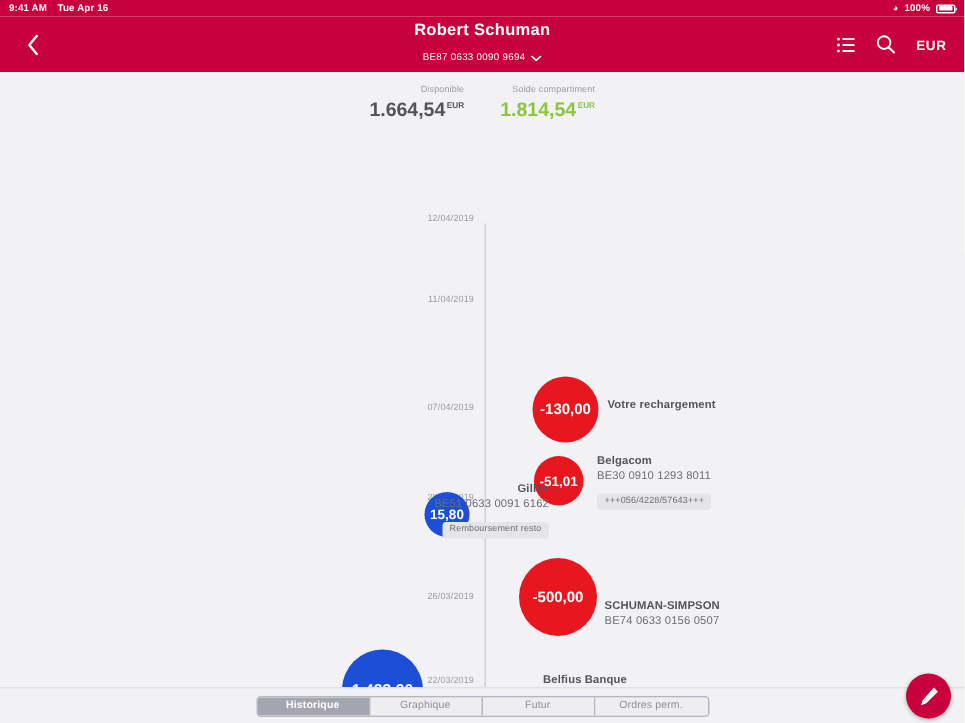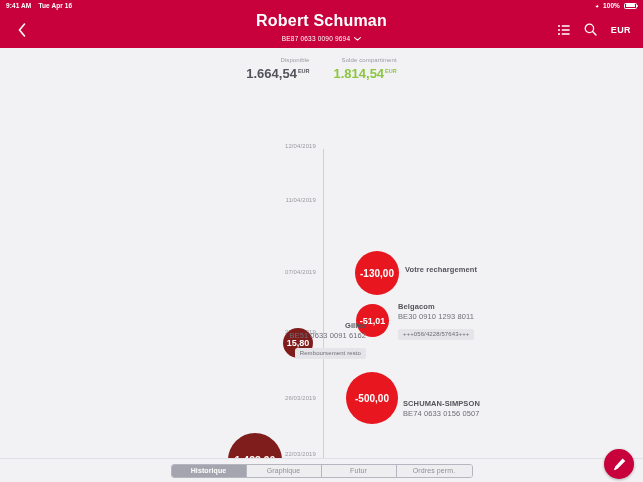--- a/index.html
+++ b/index.html
@@ -63,21 +63,21 @@
     width: 20px; height: 24px;
     display: flex; align-items: center; justify-content: center;
     cursor: pointer;
   }
   .nav-center {
     position: absolute;
     left: 0; right: 0;
     text-align: center;
     pointer-events: none;
   }
-  .nav-title { font-size: 16px; font-weight: bold; letter-spacing: .2px; line-height: 13px; }
+  .nav-title { font-size: 11px; font-weight: bold; letter-spacing: .2px; line-height: 13px; }
   .nav-sub {
     font-size: 6.5px; letter-spacing: .2px; margin-top: 1px;
     display: inline-flex; align-items: center; gap: 4px;
     pointer-events: auto; cursor: pointer;
   }
   .nav-right {
     margin-left: auto; display: flex; align-items: center; gap: 14px;
     position: relative; z-index: 2;
   }
   .nav-ico { cursor: pointer; display: flex; align-items: center; }
@@ -141,21 +141,21 @@
     border-radius: 50%;
     display: flex;
     align-items: center;
     justify-content: center;
     color: #ffffff;
     font-weight: bold;
     cursor: pointer;
     user-select: none;
   }
   .bubble.neg { background: #e8161f; }
-  .bubble.pos { background: #7f1d1d; }
+  .bubble.pos { background: #1d4ed8; }
 
   .tx-text { position: absolute; }
   .tx-text.right { text-align: left; }
   .tx-text.left { text-align: right; }
   .tx-name {
     font-size: 7.5px; font-weight: bold; color: #53535b;
     letter-spacing: .1px; white-space: nowrap; line-height: 10px;
   }
   .tx-iban {
     font-size: 7.5px; color: #6d6d76; letter-spacing: .1px;
@@ -307,20 +307,23 @@
         <div class="bubble neg" style="width: 33px; height: 33px; left: 356px; top: 161px; font-size: 9px;">-51,01</div>
         <div class="tx-text right" style="top: 159px; left: 398px;"><div class="tx-name">Belgacom</div><div class="tx-iban">BE30 0910 1293 8011</div><div class="tx-tag">+++056/4228/57643+++</div></div>
         <div class="bubble pos" style="width: 30px; height: 30px; left: 283px; top: 185px; font-size: 9px;">15,80</div>
         <div class="tx-text left" style="top: 178px; left: 0px; width: 366px;"><div class="tx-name">Gilles</div><div class="tx-iban">BE51 0633 0091 6162</div><div class="tx-tag">Remboursement resto</div></div>
         <div class="bubble neg" style="width: 52px; height: 52px; left: 346px; top: 229px; font-size: 10px;">-500,00</div>
         <div class="tx-text right" style="top: 256px; left: 403px;">
           <div class="tx-name">SCHUMAN-SIMPSON</div>
           <div class="tx-iban">BE74 0633 0156 0507</div>
         </div>
         <div class="bubble pos" style="width: 54px; height: 54px; left: 228px; top: 290px; font-size: 10.5px;">1.423,90</div>
+        <div class="tx-text left" style="top: 305px; left: 0px; width: 418px;">
+          <div class="tx-name">Belfius Banque</div>
+        </div>
       </div>
 
   </div>
 
   <div class="tabbar">
     <div class="segmented">
         <div class="seg active">Historique</div>
         <div class="seg">Graphique</div>
         <div class="seg">Futur</div>
         <div class="seg">Ordres perm.</div>

